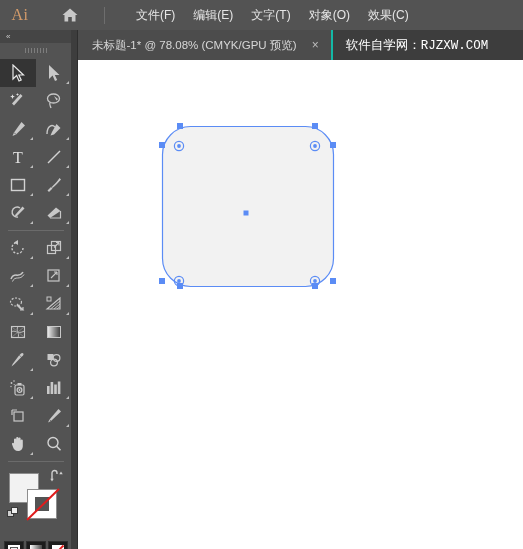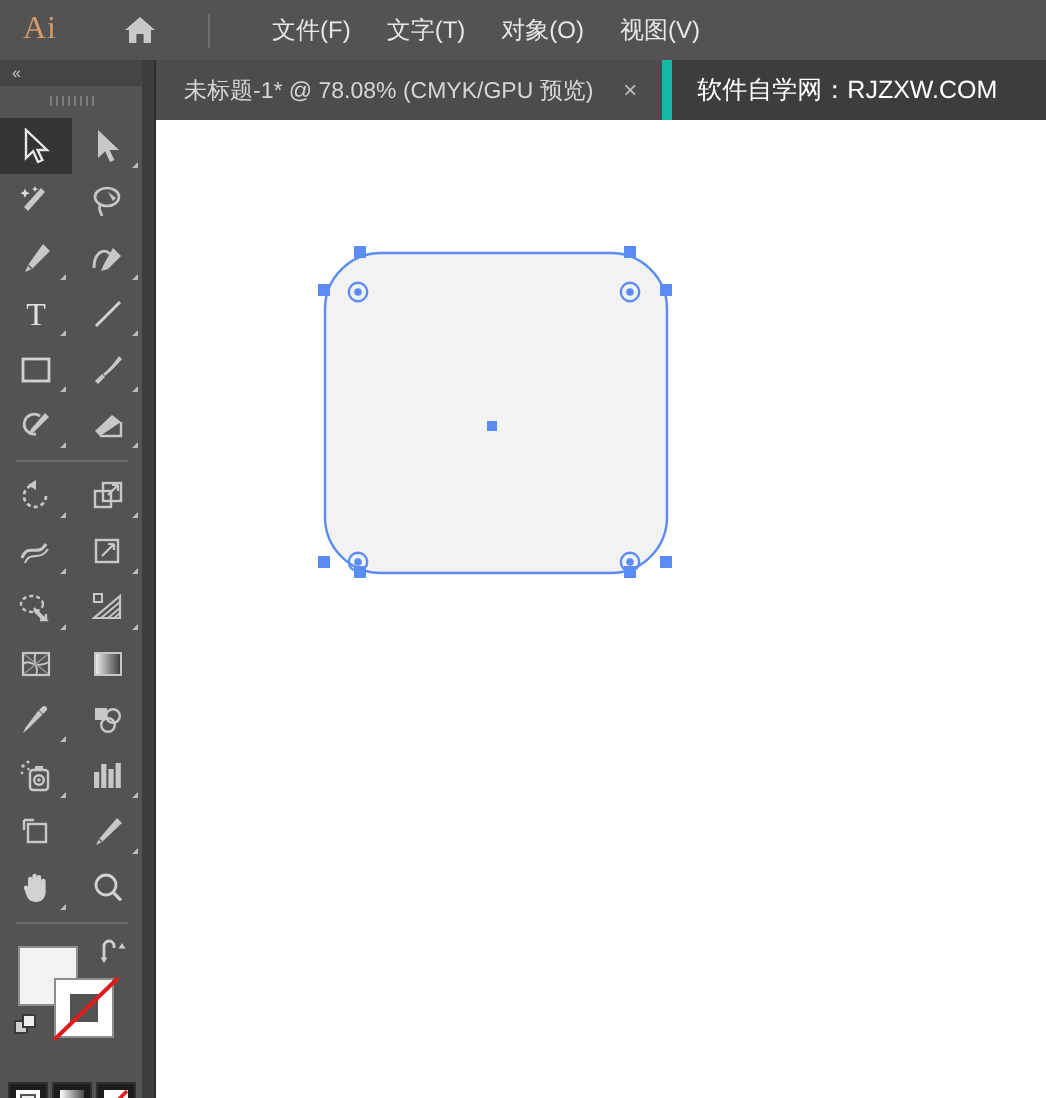--- a/index.html
+++ b/index.html
@@ -37,30 +37,30 @@
   .tabbar {
     position: absolute; left: 78px; top: 30px;
     width: 445px; height: 30px;
     background: #3d3d3d;
     display: flex; align-items: stretch;
   }
   .doc-tab {
     background: #4c4c4c;
     display: flex; align-items: center;
     padding: 0 9px 0 14px;
-    border-right: 5px solid #14b8a6;
+    border-right: 2px solid #14b8a6;
   }
   .doc-tab-title { color: #d6d6d6; font-size: 11.5px; white-space: nowrap; }
   .doc-tab-close {
     color: #bdbdbd; font-size: 12px; margin-left: 12px;
     width: 13px; text-align: center; line-height: 1; cursor: pointer;
   }
   .watermark {
     display: flex; align-items: center; padding-left: 13px;
-    color: #ffffff; font-size: 12.5px; white-space: nowrap;
+    color: #ffffff; font-size: 12.5px; white-space: nowrap; font-family: Liberation Mono, monospace;
   }
 
   
   .toolbar {
     position: absolute; left: 0; top: 30px;
     width: 72px; height: 519px;
     background: #535353;
     border-right: 1px solid #3d3d3d;
   }
   .toolbar-edge {
@@ -152,23 +152,24 @@
   <div class="menubar">
     <div class="ai-logo">Ai</div>
     <div class="home-icon">
       <svg width="18" height="16" viewBox="0 0 18 16">
         <path d="M9 1.5 L16.5 8 L14.5 8 L14.5 14.5 L10.8 14.5 L10.8 10 L7.2 10 L7.2 14.5 L3.5 14.5 L3.5 8 L1.5 8 Z" fill="#c8c8c8"></path>
       </svg>
     </div>
     <div class="menu-sep"></div>
     <div class="menu-items">
       <div class="menu-item">文件(F)</div>
+      <div class="menu-item">编辑(E)</div>
       <div class="menu-item">文字(T)</div>
       <div class="menu-item">对象(O)</div>
-      <div class="menu-item">视图(V)</div>
+      <div class="menu-item">效果(C)</div>
     </div>
   </div>
 
   <div class="tabbar">
     <div class="doc-tab">
       <span class="doc-tab-title">未标题-1* @ 78.08% (CMYK/GPU 预览)</span>
       <span class="doc-tab-close">×</span>
     </div>
     <div class="watermark">软件自学网：RJZXW.COM</div>
   </div>

